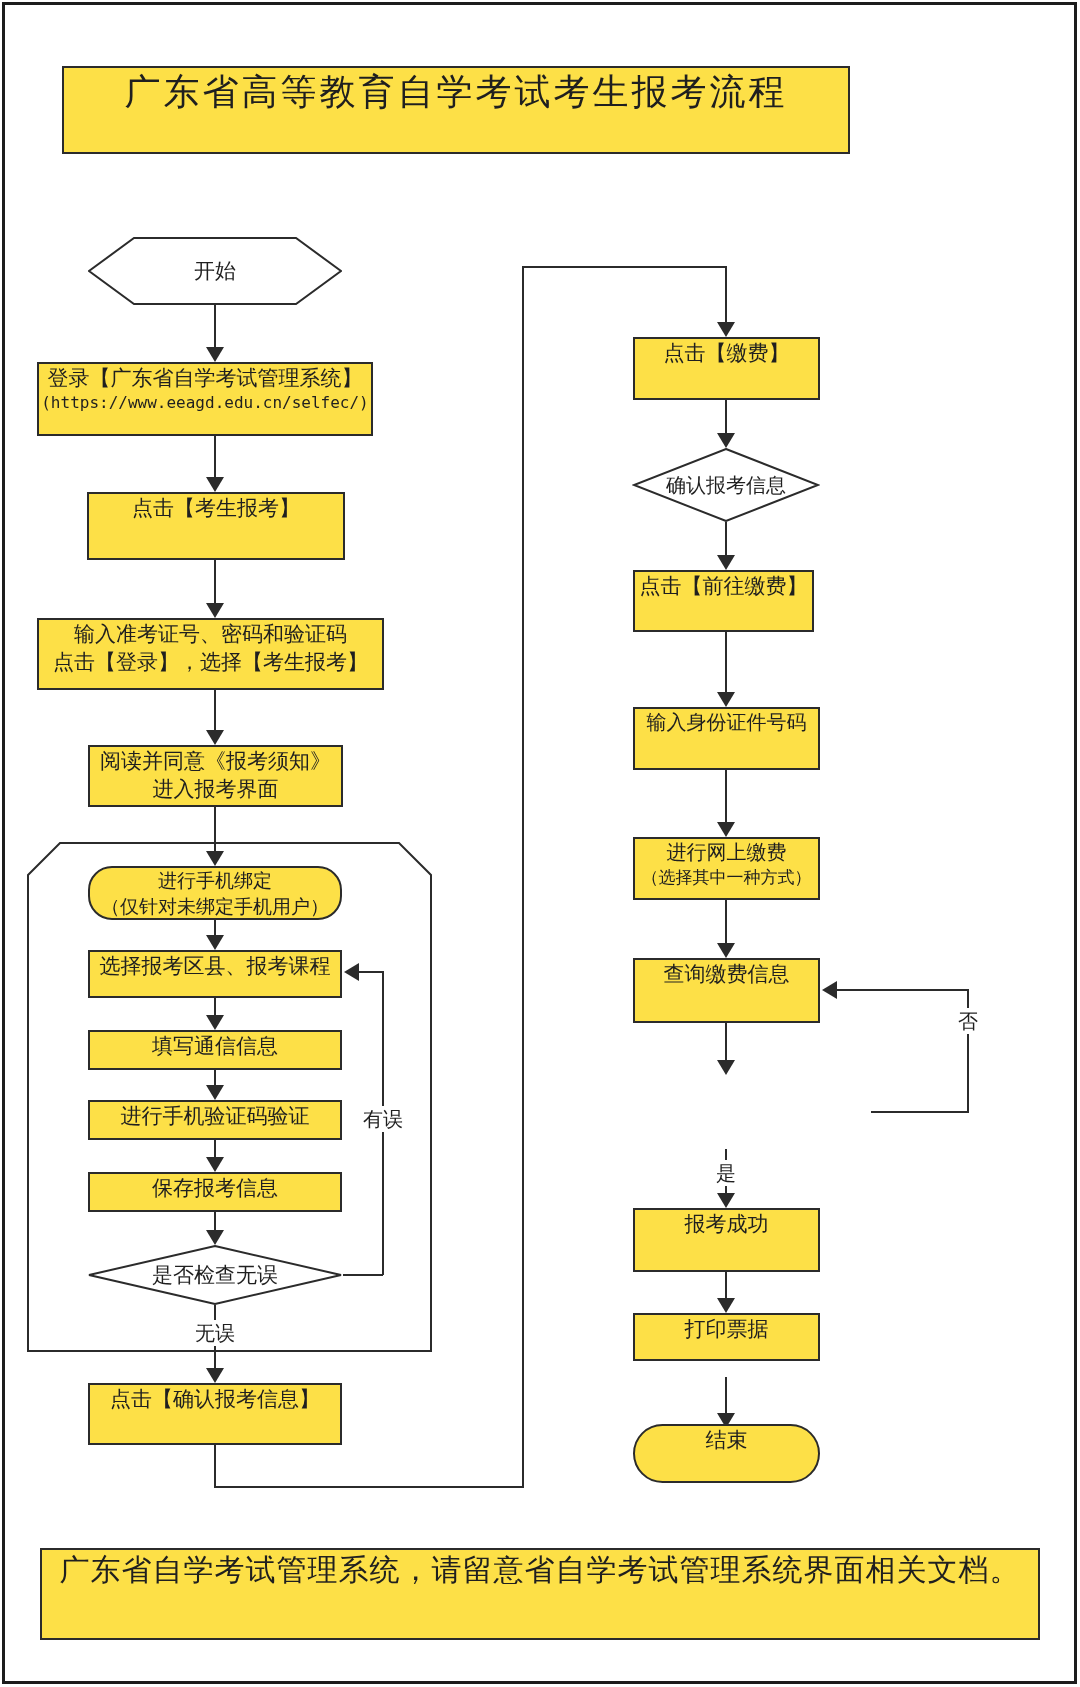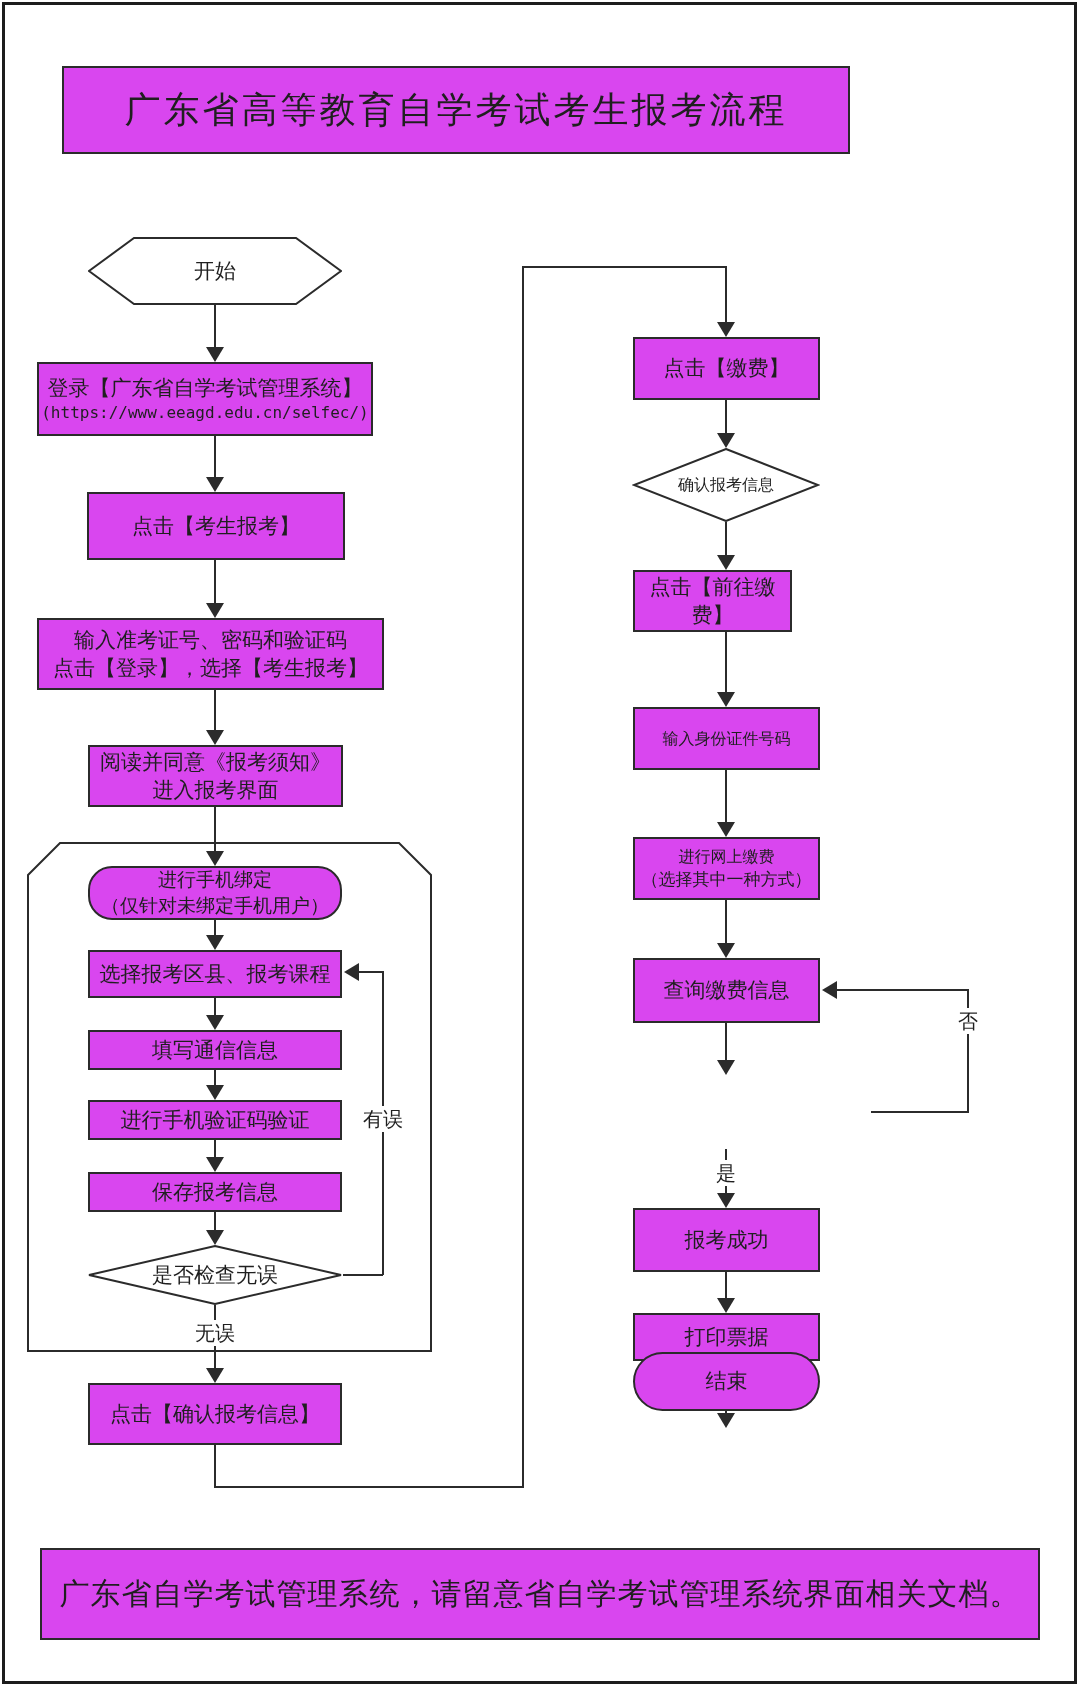--- a/index.html
+++ b/index.html
@@ -2,27 +2,27 @@
 <html><head>
 <meta charset="utf-8">
 <style>
   html,body{margin:0;padding:0;background:#ffffff;}
   .canvas{
     position:relative;width:1080px;height:1687px;margin:0 auto;background:#ffffff;
     font-family:"DejaVu Serif","Liberation Serif",serif;color:#1f1f1f;overflow:hidden;
   }
   .frame{position:absolute;left:2px;top:2px;right:3px;bottom:3px;border:3px solid #1c1c1c;}
   .box{
-    position:absolute;border:2px solid #2b2b2b;background:#d946ef;box-sizing:border-box;
-    display:flex;flex-direction:column;align-items:center;justify-content:center;
+    position:absolute;border:2px solid #2b2b2b;background:#fde047;box-sizing:border-box;
+    display:flex;flex-direction:column;align-items:center;justify-content:flex-start;
     text-align:center;line-height:1.35;
   }
   .title-box{font-size:36px;letter-spacing:3px;}
   .t21{font-size:21px;}
-  .t20{font-size:16px;}
+  .t20{font-size:20px;}
   .t19{font-size:19px;}
   .mono{font-family:"DejaVu Sans Mono","Liberation Mono",monospace;font-size:16px;letter-spacing:0;}
   .shape{position:absolute;display:flex;align-items:center;justify-content:center;text-align:center;}
   .shape svg{position:absolute;left:0;top:0;width:100%;height:100%;}
   .shape .txt{position:relative;z-index:1;line-height:1.25;}
   .vline{position:absolute;width:2px;background:#2b2b2b;}
   .hline{position:absolute;height:2px;background:#2b2b2b;}
   .ah-down{position:absolute;width:0;height:0;border-left:9px solid transparent;border-right:9px solid transparent;border-top:15px solid #2b2b2b;}
   .ah-left{position:absolute;width:0;height:0;border-top:9px solid transparent;border-bottom:9px solid transparent;border-right:15px solid #2b2b2b;}
   .lbl{position:absolute;background:#fff;text-align:center;font-size:20px;z-index:3;line-height:26px;}
@@ -160,21 +160,21 @@
   <div class="shape t20" style="left:632px;top:448px;width:188px;height:74px;">
     <svg viewBox="0 0 188 74">
       <polygon points="94,1 186,37 94,73 2,37" fill="#ffffff" stroke="#2b2b2b" stroke-width="2"></polygon>
     </svg>
     <div class="txt">确认报考信息</div>
   </div>
 
   <div class="vline" style="left:725px;top:522px;height:35px;"></div>
   <div class="ah-down" style="left:717px;top:555px;"></div>
 
-  <div class="box t21" style="left:633px;top:570px;width:159px;height:62px;">
+  <div class="box t21" style="left:633px;top:570px;width:181px;height:62px;">
     <div>点击【前往缴费】</div>
   </div>
 
   <div class="vline" style="left:725px;top:632px;height:62px;"></div>
   <div class="ah-down" style="left:717px;top:692px;"></div>
 
   <div class="box t20" style="left:633px;top:707px;width:187px;height:63px;">
     <div>输入身份证件号码</div>
   </div>
 
@@ -214,20 +214,20 @@
   <div class="vline" style="left:725px;top:1272px;height:28px;"></div>
   <div class="ah-down" style="left:717px;top:1298px;"></div>
 
   <div class="box t21" style="left:633px;top:1313px;width:187px;height:48px;">
     <div>打印票据</div>
   </div>
 
   <div class="vline" style="left:725px;top:1377px;height:38px;"></div>
   <div class="ah-down" style="left:717px;top:1413px;"></div>
 
-  <div class="box stadium t21" style="left:633px;top:1352px;width:187px;height:59px;">
+  <div class="box stadium t21" style="left:633px;top:1424px;width:187px;height:59px;">
     <div>结束</div>
   </div>
 
   <div class="box footer-box" style="left:40px;top:1548px;width:1000px;height:92px;">
     <div>广东省自学考试管理系统，请留意省自学考试管理系统界面相关文档。</div>
   </div>
 </div>
 
 </body></html>

